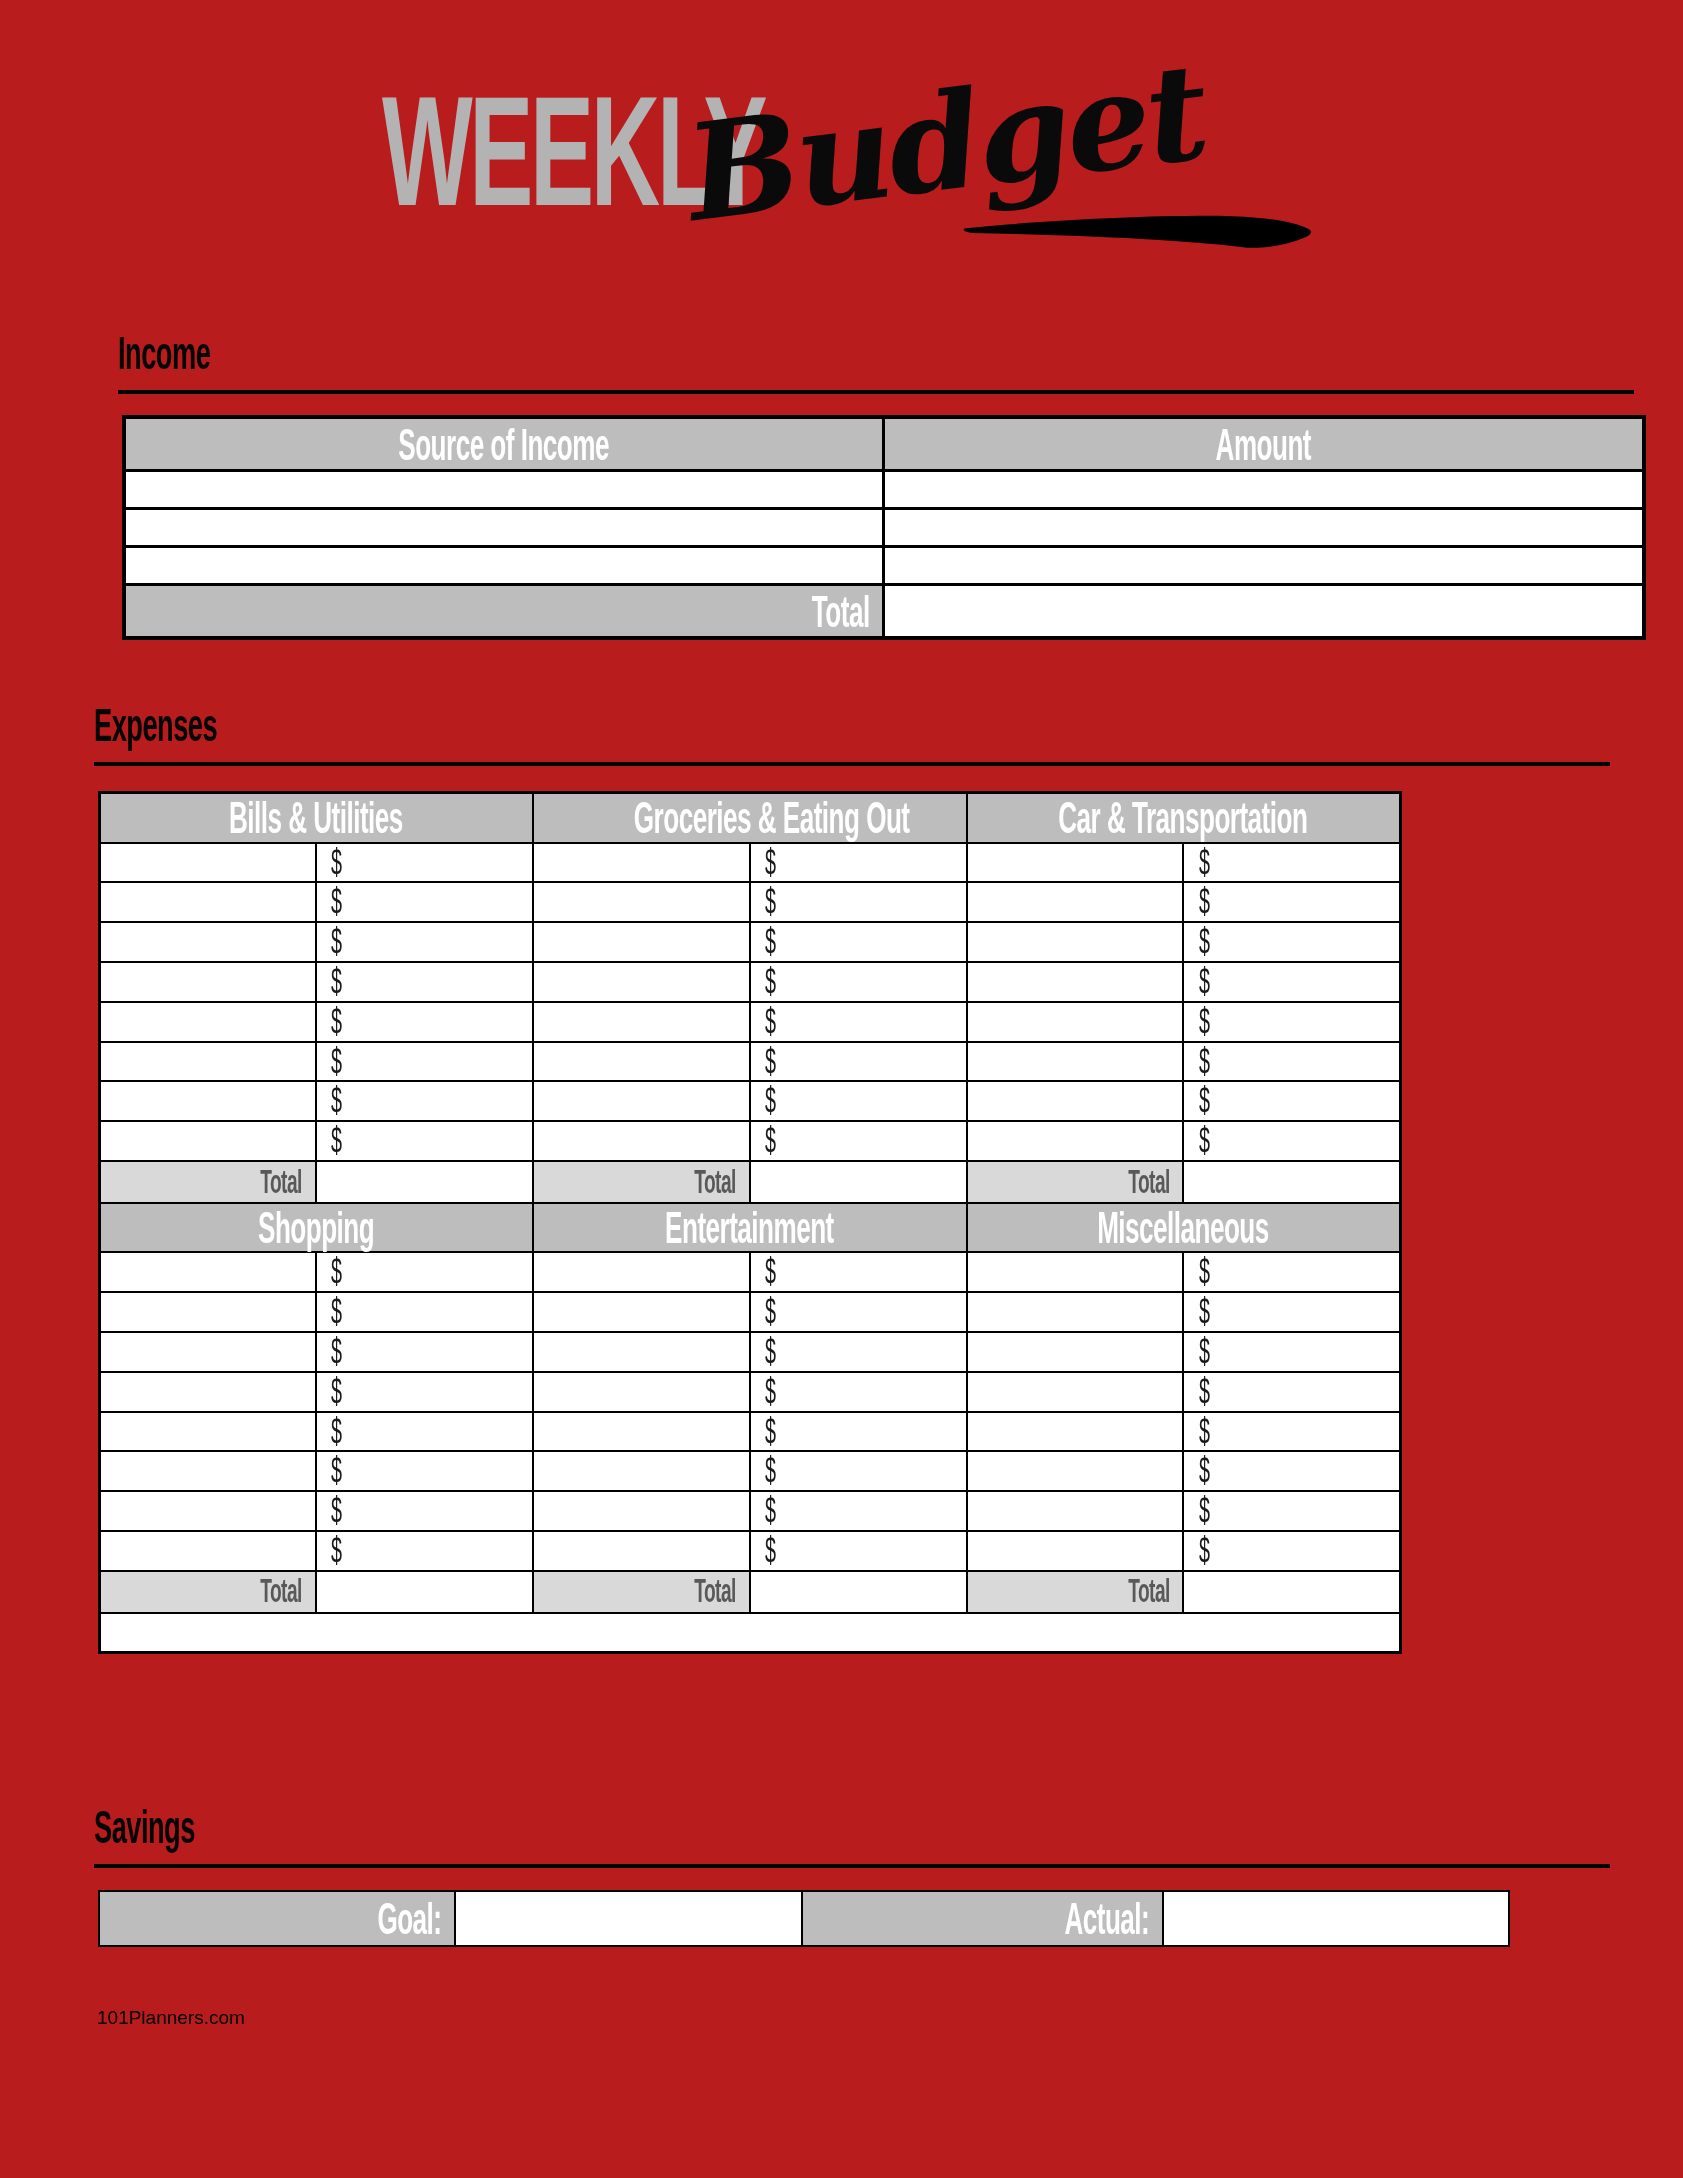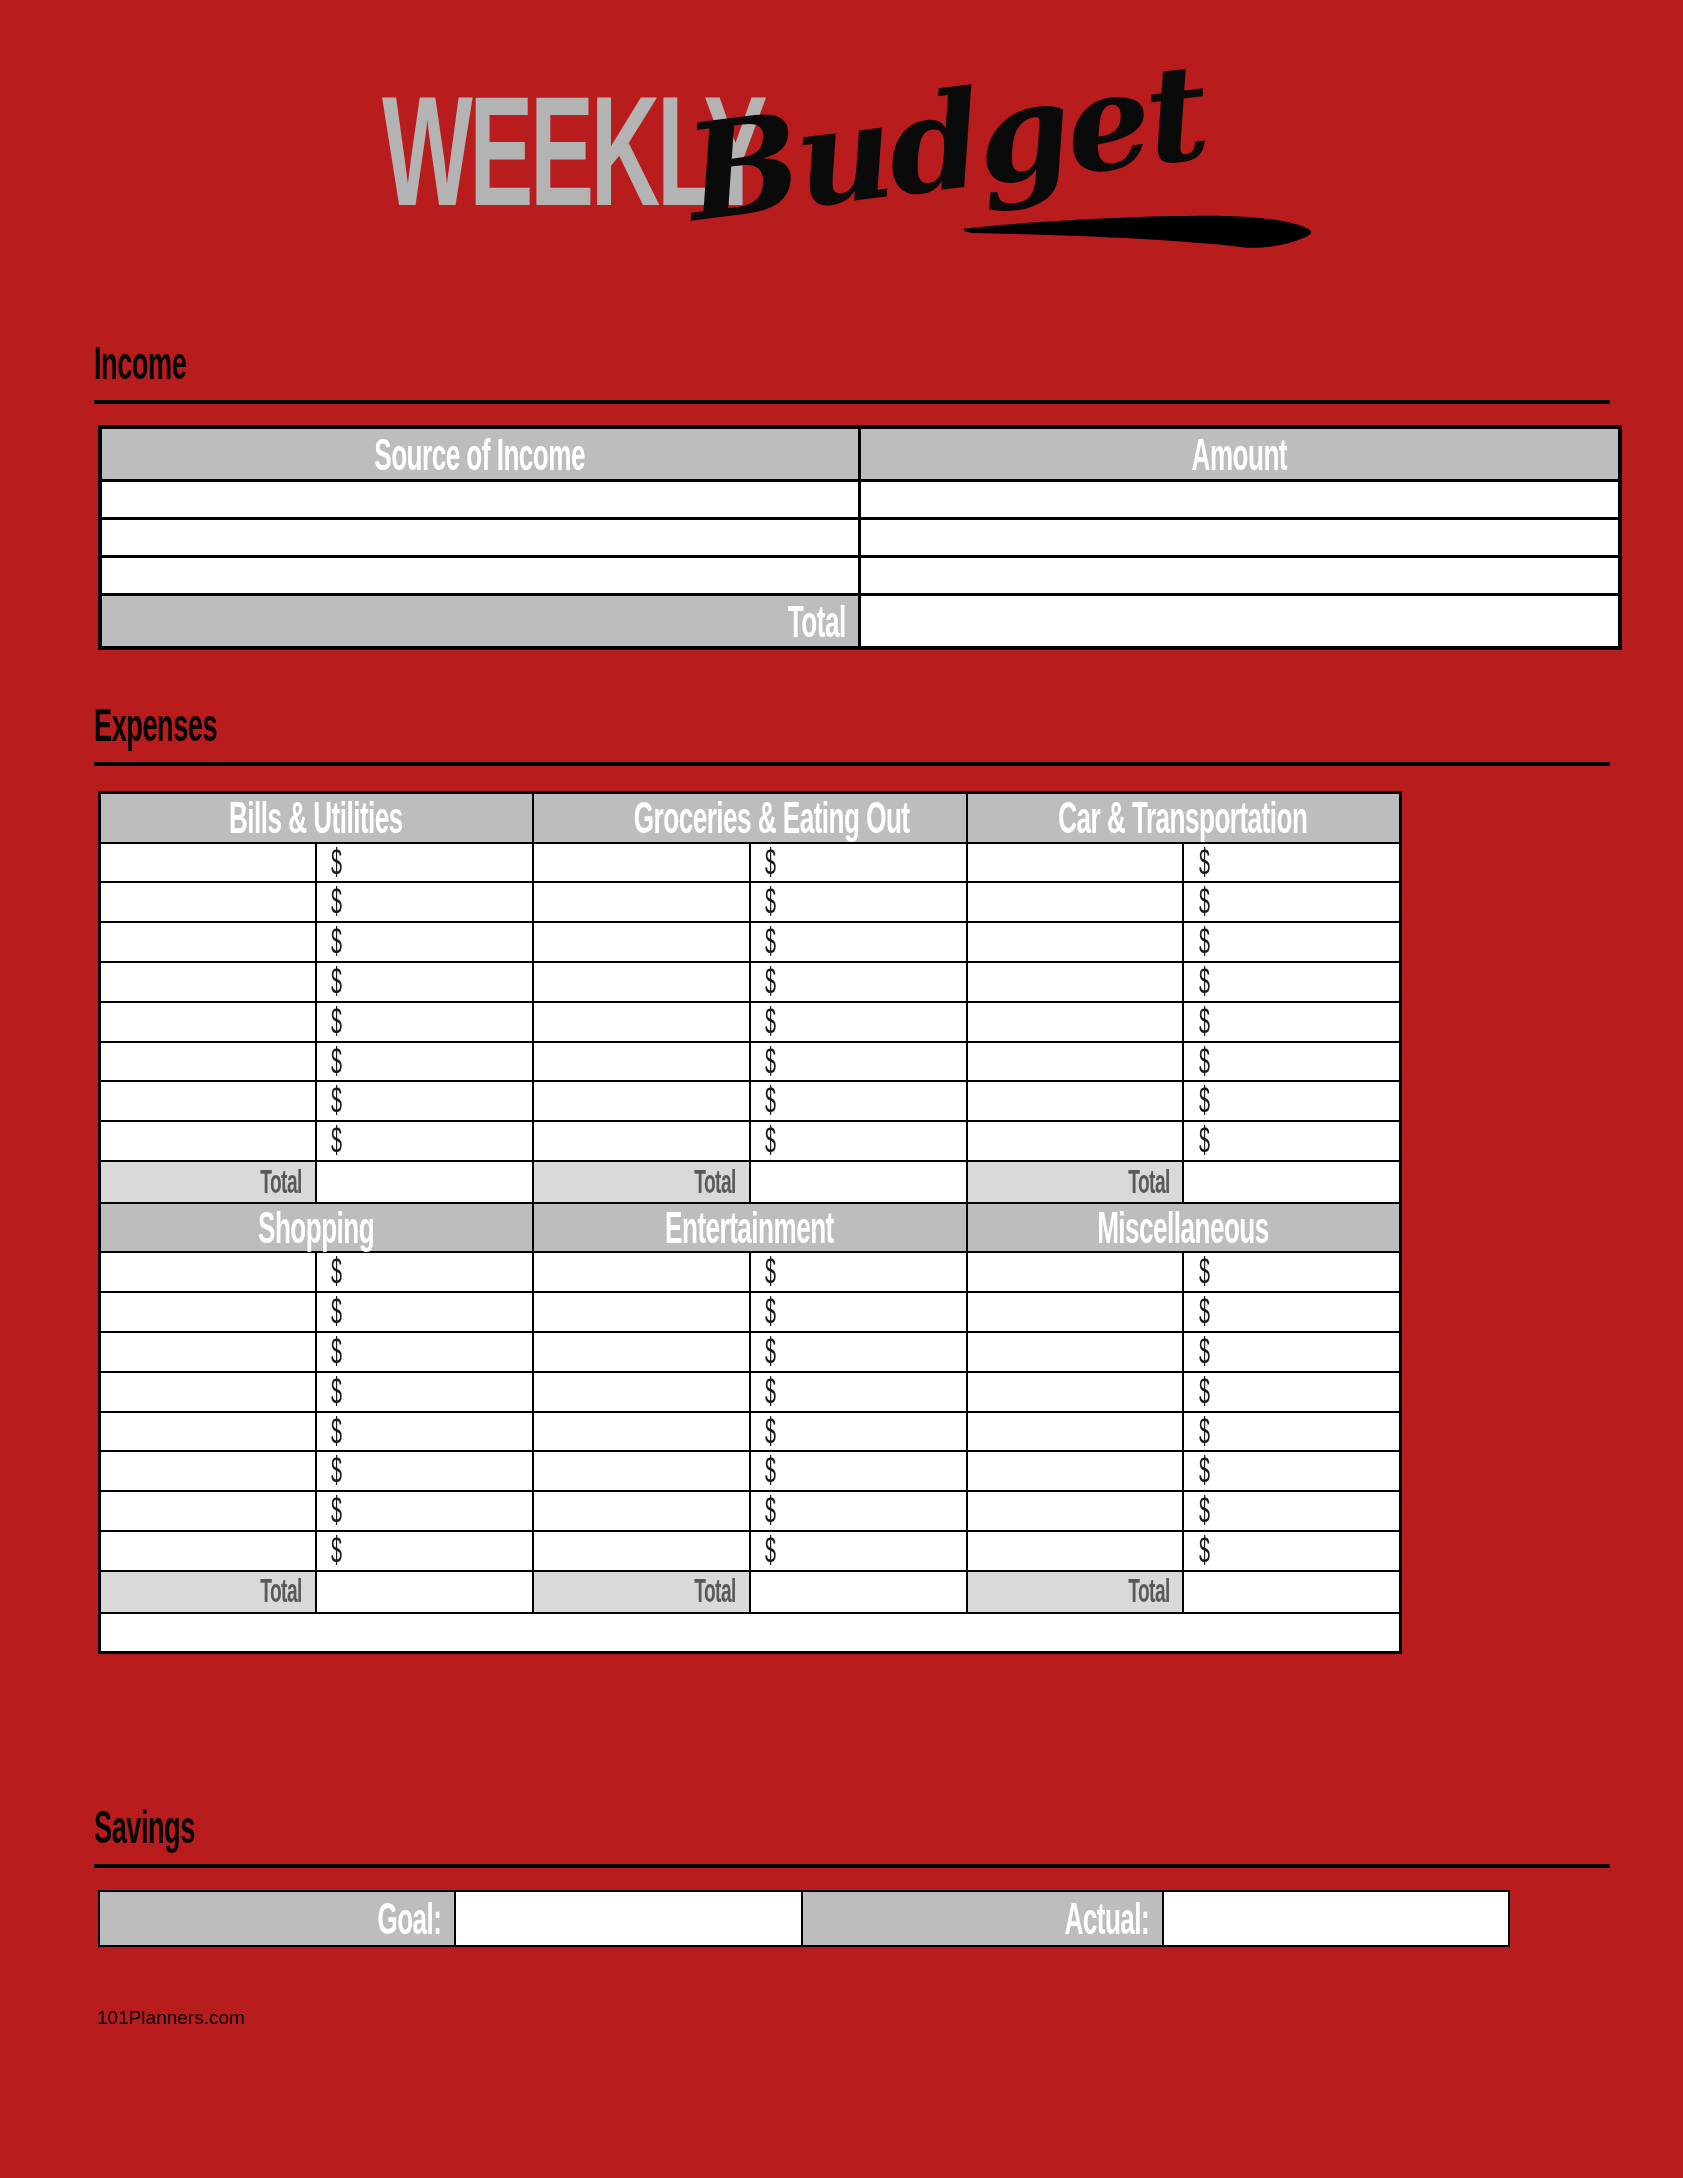--- a/index.html
+++ b/index.html
@@ -18,21 +18,21 @@
   .title-budget{
     position:absolute;left:680px;top:108px;
     font-family:"DejaVu Serif",serif;font-style:italic;font-weight:700;
     font-size:133px;line-height:1;color:#0a0a0a;letter-spacing:-3.6px;
     transform:rotate(-7deg);transform-origin:left top;white-space:nowrap;
   }
   .flourish{position:absolute;left:961px;top:207px;}
 
   
   .section{position:absolute;left:94px;width:1516px;}
-  #sec-income{top:338px;}
+  #sec-income{top:328px;margin-left:24px;}
   #sec-expenses{top:700px;}
   #sec-savings{top:1802px;}
   h2.heading{margin:0;font-size:47px;line-height:49px;color:#050505;font-weight:700;}
   .rule{height:4.5px;background:#000;margin-top:12.6px;}
 
   
   .cnd{display:inline-block;white-space:nowrap;letter-spacing:-0.9px;line-height:1.05;
        transform:scaleX(0.58);transform-origin:center center;}
   .o-l{transform-origin:left center;}
   .o-r{transform-origin:right center;}

